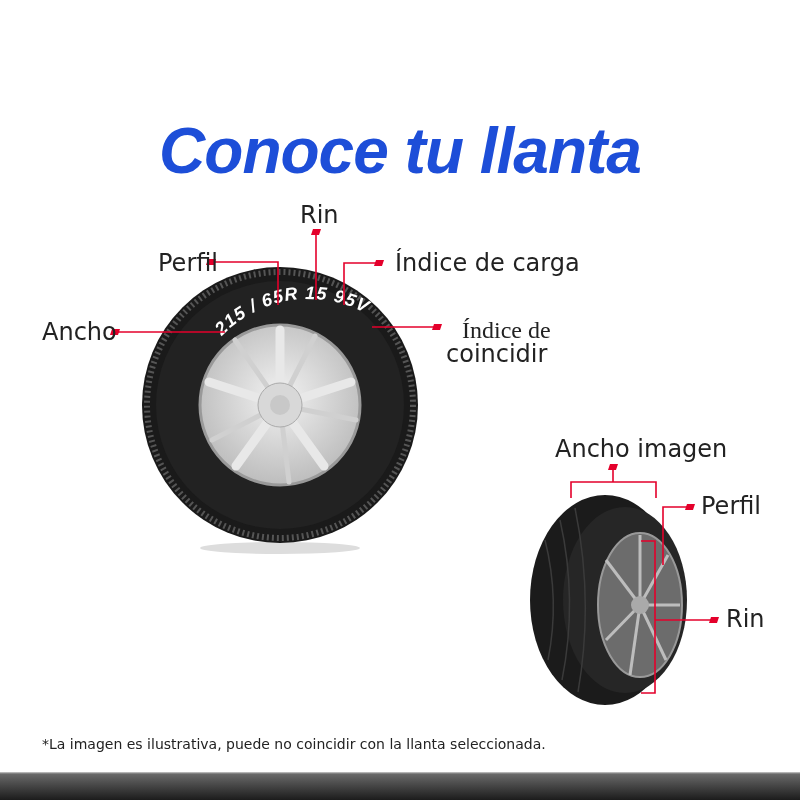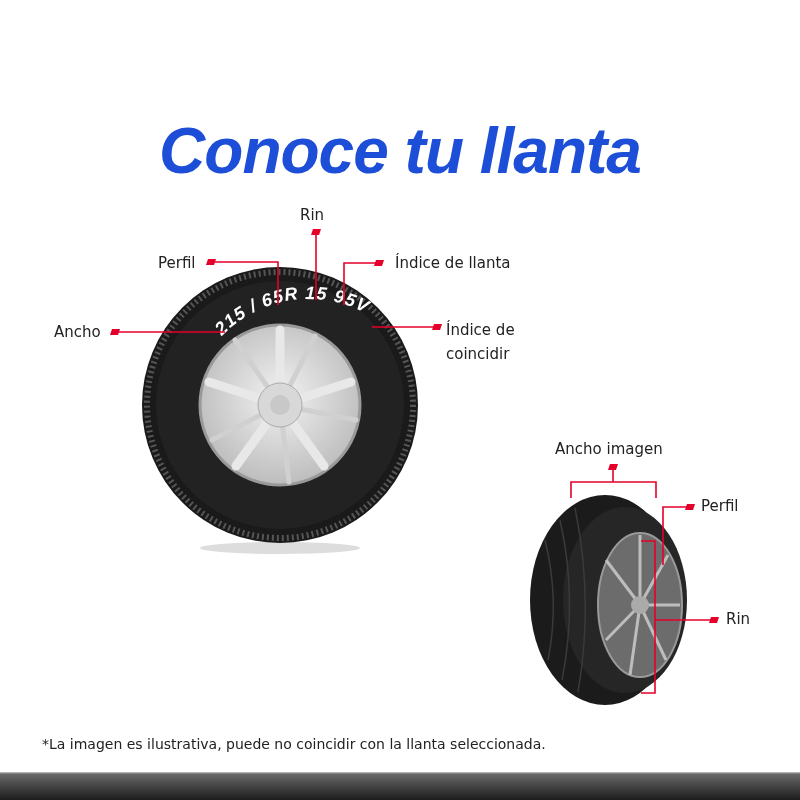--- a/index.html
+++ b/index.html
@@ -1,18 +1,18 @@
 <!DOCTYPE html>
 <html><head>
 <meta charset="utf-8">
 <style>
   html,body{margin:0;padding:0;}
   body{width:800px;height:800px;background:#fff;position:relative;overflow:hidden;font-family:"DejaVu Sans",sans-serif;}
   .title{position:absolute;left:0;top:78px;width:800px;text-align:center;font-family:"Liberation Sans",sans-serif;font-weight:bold;font-style:italic;font-size:64px;letter-spacing:-1px;color:#1d4ed8;margin-top:36px;}
-  .lbl{position:absolute;font-size:15px;color:#222;line-height:24px;white-space:nowrap;}
+  .lbl{position:absolute;font-size:24px;color:#222;line-height:24px;white-space:nowrap;}
   .disclaimer{position:absolute;left:42px;top:736px;font-size:14px;color:#222;}
   .strip{position:absolute;left:0;top:772px;width:800px;height:28px;background:linear-gradient(180deg,#cfcfcf 0,#6a6a6a 2px,#4d4d4d 40%,#1c1c1c 100%);}
   svg{position:absolute;left:0;top:0;}
 </style>
 </head>
 <body>
 
 <div class="title">Conoce tu llanta</div>
 
 <svg width="800" height="800">
@@ -100,23 +100,23 @@
   </g>
   <g fill="#e4002b">
     <polygon points="610,464 618,464 616,470 608,470"></polygon>
     <polygon points="687,504 695,504 693,510 685,510"></polygon>
     <polygon points="711,617 719,617 717,623 709,623"></polygon>
   </g>
 </svg>
 
 <div class="lbl" style="left:300px;top:203px;">Rin</div>
 <div class="lbl" style="left:158px;top:251px;">Perfil</div>
-<div class="lbl" style="left:395px;top:251px;">Índice de llanta</div>
-<div class="lbl" style="left:42px;top:320px;margin-left:12px;">Ancho</div>
-<div class="lbl" style="left:446px;top:318px;">Índice de</div>
+<div class="lbl" style="left:395px;top:251px;">Índice de carga</div>
+<div class="lbl" style="left:42px;top:320px;">Ancho</div>
+<div class="lbl" style="left:462px;top:318px;font-family:Liberation Serif, serif;">Índice de</div>
 <div class="lbl" style="left:446px;top:342px;">coincidir</div>
 
 <div class="lbl" style="left:555px;top:437px;">Ancho imagen</div>
 <div class="lbl" style="left:701px;top:494px;">Perfil</div>
 <div class="lbl" style="left:726px;top:607px;">Rin</div>
 
 <div class="disclaimer">*La imagen es ilustrativa, puede no coincidir con la llanta seleccionada.</div>
 <div class="strip"></div>
 
 </body></html>

